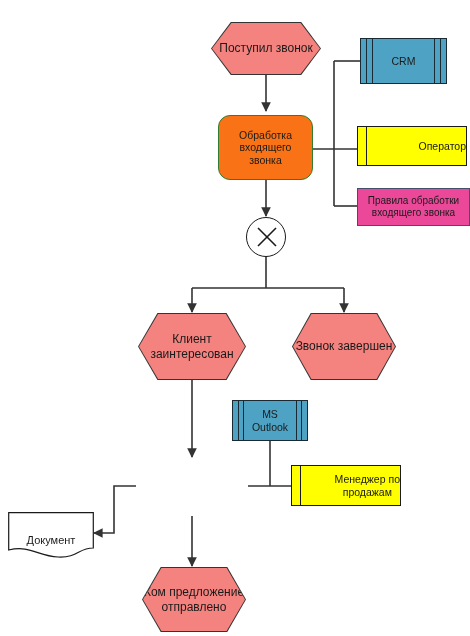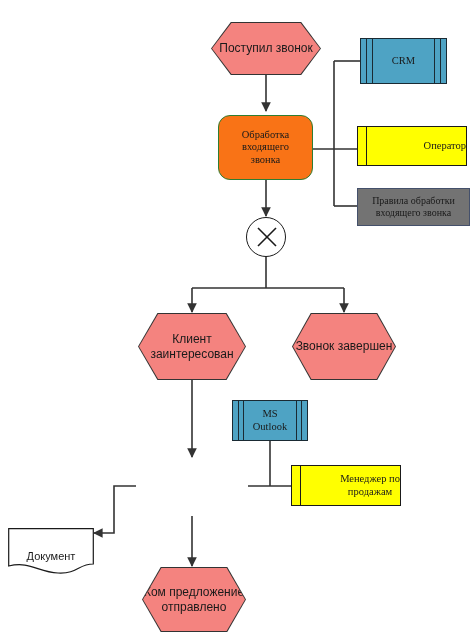--- a/index.html
+++ b/index.html
@@ -31,21 +31,20 @@
     display: flex;
     align-items: center;
     justify-content: center;
     text-align: center;
     color: #1a1a1a;
     line-height: 1.18;
   }
   .node .lbl {
     display: block;
     white-space: pre-line;
-    font-family: Liberation Serif, serif;
   }
   .hex-wrap {
     position: absolute;
   }
   .hex-shadow {
     position: absolute;
     left: 0; top: 0;
     width: 100%; height: 100%;
     background: #333333;
     clip-path: polygon(18% 0%, 82% 0%, 100% 50%, 82% 100%, 18% 100%, 0% 50%);
@@ -97,21 +96,21 @@
   .role .bar {
     position: absolute;
     top: 0;
     bottom: 0;
     width: 1px;
     background: #1a1a1a;
   }
 
   
   .rules {
-    background: #737373;
+    background: #ec4899;
     border: 1px solid #44506b;
     font-size: 10px;
   }
 
   
   .gateway {
     background: #ffffff;
     border: 1px solid #1a1a1a;
     border-radius: 50%;
   }
@@ -230,21 +229,21 @@
 Outlook</span>
   </div>
 
 
   <div class="node role" style="left:291px; top:465px; width:110px; height:41px;">
     <span class="bar" style="left:8px;"></span>
     <span class="lbl">Менеджер по
 продажам</span>
   </div>
 
-  <div class="docnode" style="left:8px; top:512px; width:86px; height:47px;margin-top:16px;">
+  <div class="docnode" style="left:8px; top:512px; width:86px; height:47px;">
     <svg width="86" height="47" style="position:absolute; left:0; top:0;">
       <path d="M 0.7 0.7 L 85.3 0.7 L 85.3 36 C 70 36 70 46 50 45 C 30 44 22 33 0.7 38 Z" fill="#ffffff" stroke="#1a1a1a" stroke-width="1.2"></path>
     </svg>
     <span class="doc-label">Документ</span>
   </div>
 
   <div class="hex-wrap" style="left:142px; top:567px; width:104px; height:65px;">
     <div class="hex-shadow"></div>
     <div class="hex-face">
       <span class="lbl">Ком

